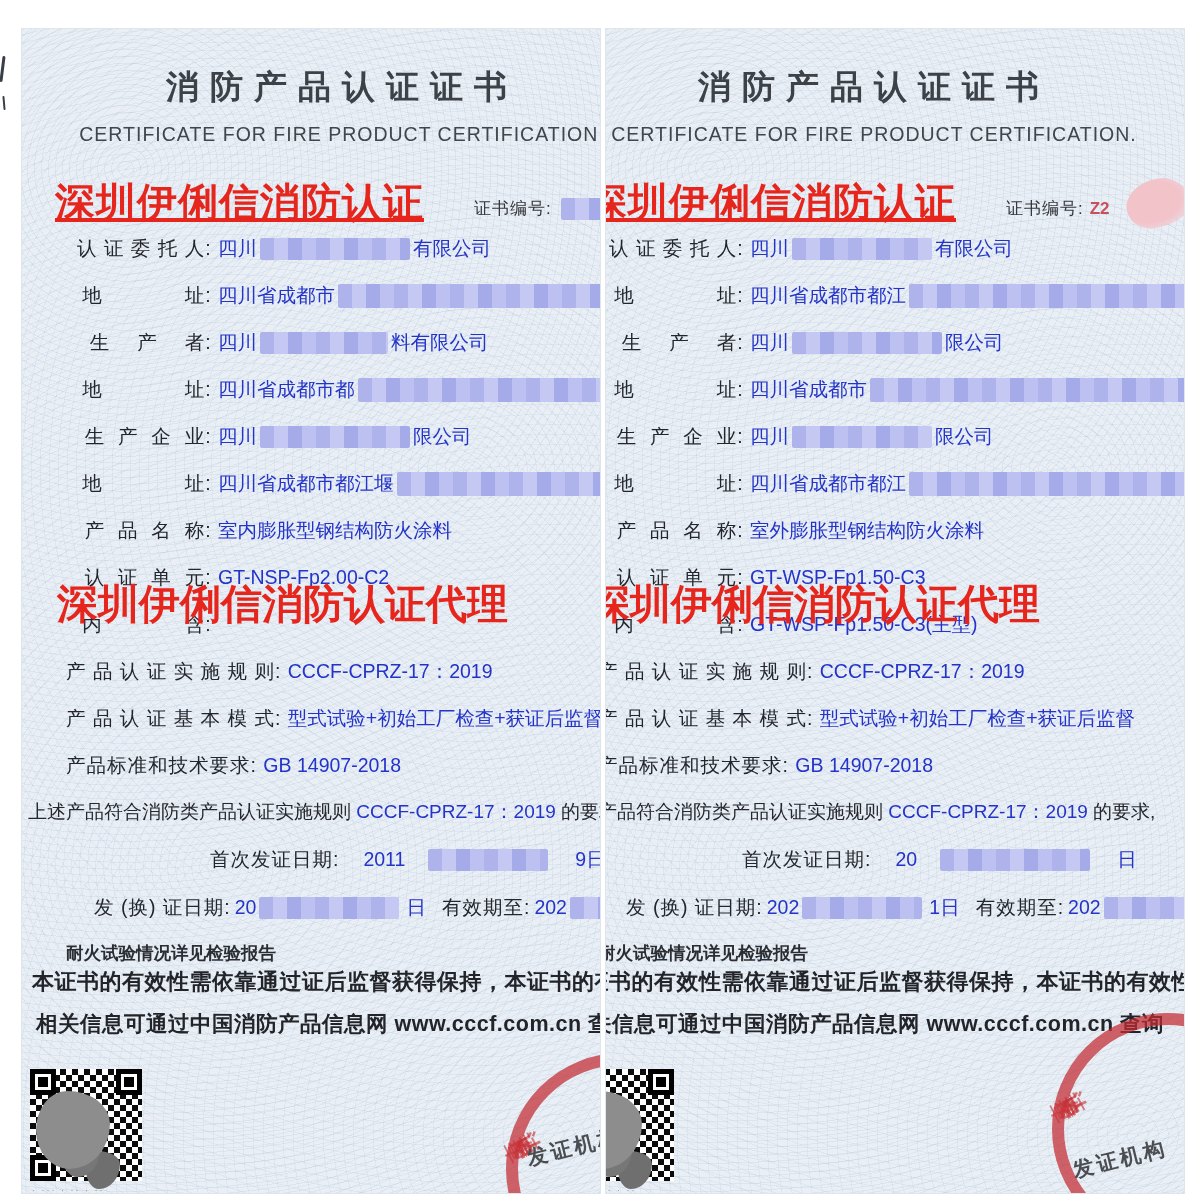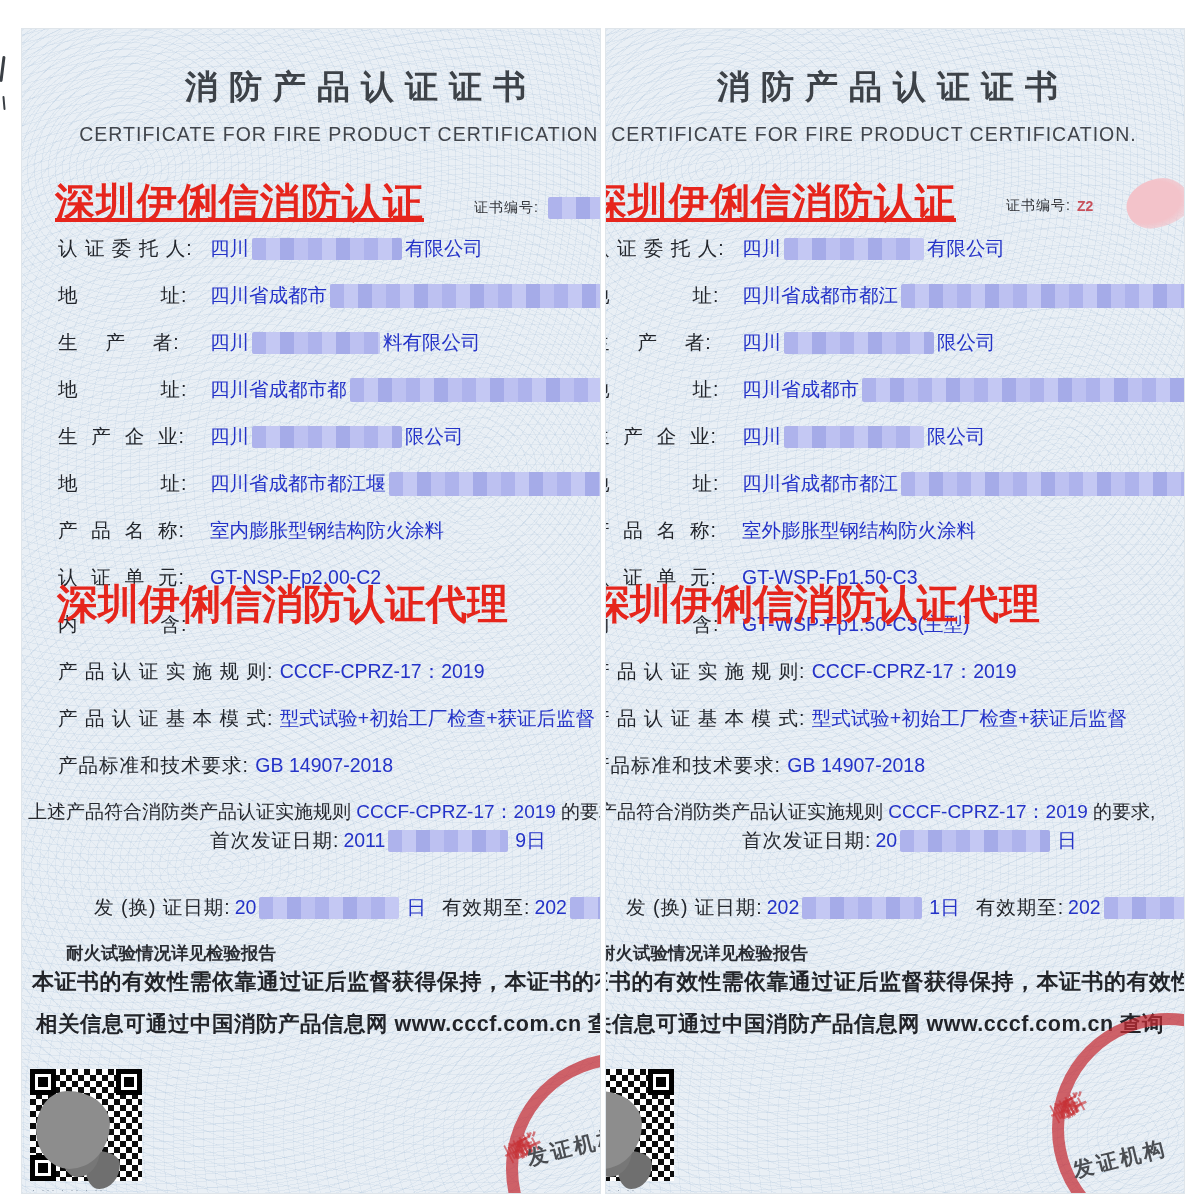--- a/index.html
+++ b/index.html
@@ -18,59 +18,59 @@
       repeating-radial-gradient(circle at 92% 95%, rgba(130,165,200,.10) 0 1px, transparent 1px 10px);
     border:1px solid #dfe5ea;
   }
   .cert0{left:21px;}
   .cert1{left:605px;}
   .inner{position:absolute;top:0;left:0;width:640px;height:100%;}
   .cert1 .inner{left:-52px;}
 
   .title{
     position:absolute;top:36px;left:0;width:640px;text-align:center;
-    font-size:33px;font-weight:700;letter-spacing:11px;color:#3d4248;padding-left:19px;
+    font-size:33px;font-weight:700;letter-spacing:11px;color:#3d4248;
   }
   .subtitle{
     position:absolute;top:94px;left:0;width:640px;text-align:center;
     font-size:19.5px;color:#41454c;letter-spacing:1px;white-space:nowrap;
   }
   .wm-top{
     position:absolute;top:146px;left:33px;
     font-size:40px;font-weight:700;color:#e6251c;white-space:nowrap;letter-spacing:1px;text-decoration:underline;
   }
   .wm-mid{
     position:absolute;top:548px;left:35px;z-index:5;
     font-size:41px;font-weight:700;color:#e6251c;white-space:nowrap;
   }
   .certno{
     position:absolute;top:168px;left:452px;display:flex;align-items:center;
-    font-size:14px;color:#33353a;white-space:nowrap;letter-spacing:1px;
+    font-size:17px;color:#33353a;white-space:nowrap;letter-spacing:1px;
   }
   .certno .certno-val{color:#c8505a;font-weight:600;margin-left:6px;letter-spacing:0;}
-  .rows{position:absolute;top:196px;left:0;width:640px;}
+  .rows{position:absolute;top:196px;left:8px;width:640px;text-align:right;}
   .row{display:flex;align-items:center;height:47px;padding-left:36px;font-size:19.5px;white-space:nowrap;}
   .lab{white-space:pre;min-width:152px;color:#23262c;letter-spacing:1px;flex:none;}
   .val{color:#2433c8;flex:none;}
   .redact{
     display:inline-block;height:22px;border-radius:2px;flex:none;margin:0 3px;vertical-align:-4px;
     background-color:#b6bbf0;
     background-image:
       linear-gradient(90deg,#aeb3ec 0 14px,#c4c8f3 14px 28px,#a5abe8 28px 42px,#bdc1f1 42px 56px),
       linear-gradient(#c0c4f2 0 11px,#aab0ea 11px 22px);
     background-size:56px 22px,22px 22px;
     image-rendering:pixelated;
   }
   .redact.fill{flex:1 1 auto;min-width:60px;height:24px;}
   .statement{position:absolute;top:770px;left:6px;font-size:19px;white-space:nowrap;color:#26282e;}
   .statement .code{color:#2433c8;}
   .dateline{position:absolute;display:flex;align-items:center;font-size:19.5px;white-space:nowrap;color:#23262c;}
   .dateline .dl{letter-spacing:1px;flex:none;}
   .dateline .val{margin-left:4px;}
-  .dateline.first{top:798px;left:188px;}
+  .dateline.first{top:817px;left:188px;gap:20px;}
   .dateline.issue{top:865px;left:72px;}
   .dl2{margin-left:16px;letter-spacing:1px;flex:none;}
   .note-test{position:absolute;top:912px;left:0;width:640px;font-size:17.5px;font-weight:600;color:#2a2d33;padding-left:44px;}
   .note-validity{position:absolute;top:938px;left:10px;font-size:22px;font-weight:700;color:#222429;white-space:nowrap;letter-spacing:.5px;}
   .note-info{position:absolute;top:980px;left:14px;font-size:21.5px;font-weight:700;color:#222429;white-space:nowrap;letter-spacing:.5px;}
 
   .qr{position:absolute;top:1040px;left:8px;width:112px;height:112px;background:#fff;}
   .qr-noise{
     position:absolute;inset:0;
     background-image:

